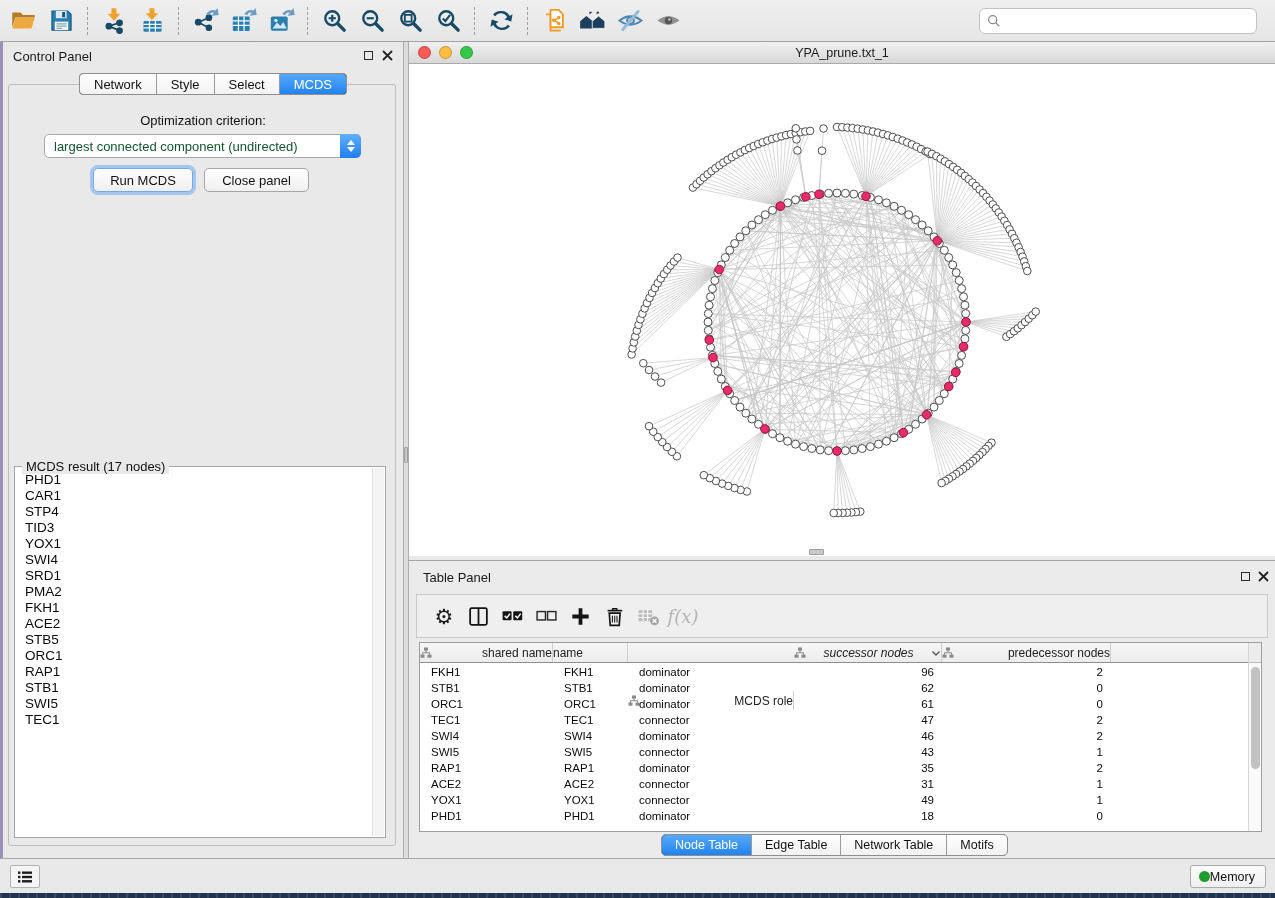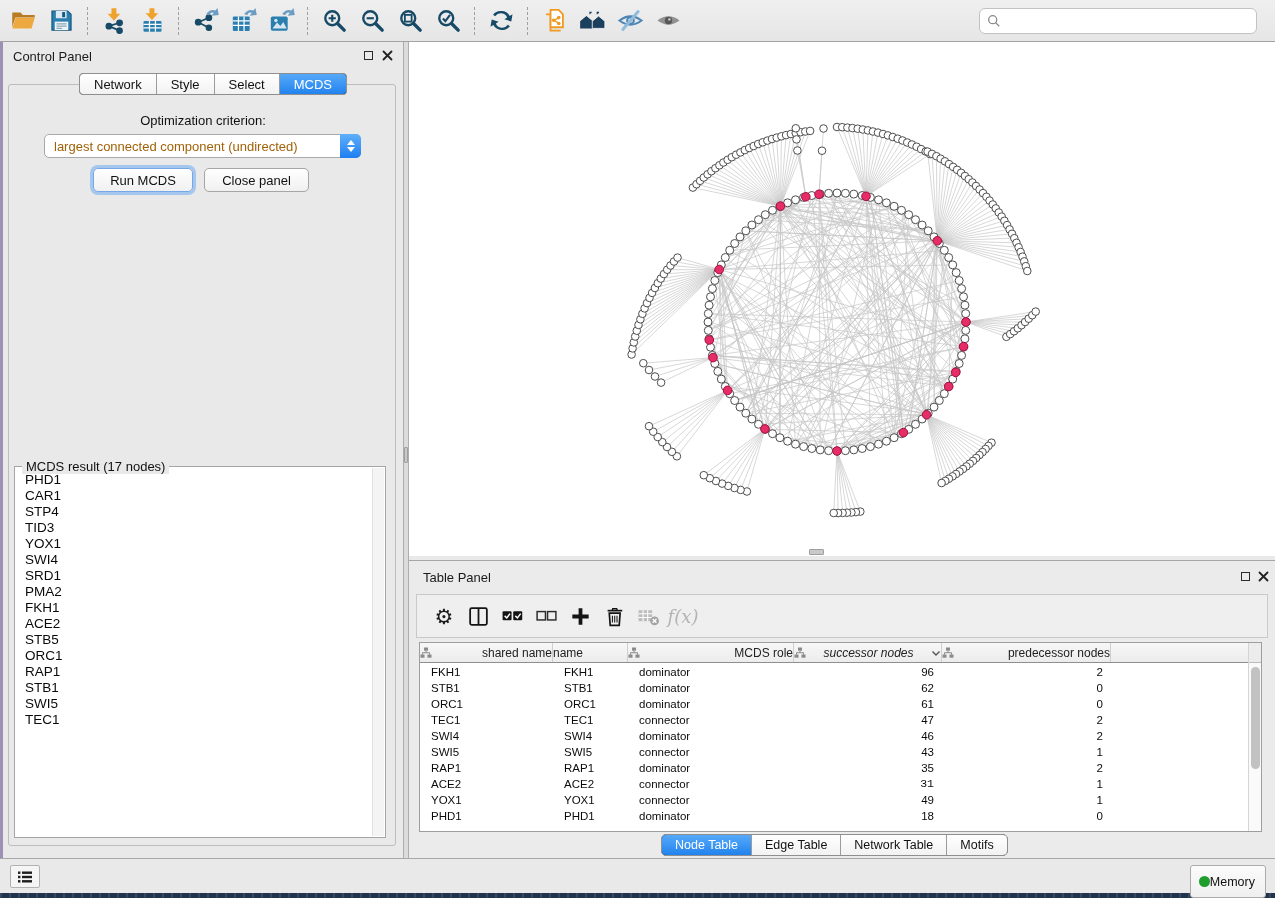--- a/index.html
+++ b/index.html
@@ -42,21 +42,21 @@
     overflow:hidden; background:#000000; height:22px; z-index:4; }
   #cp-tabs { left:76px; top:31px; }
   .seg-tab { display:flex; align-items:center; justify-content:center; font-size:13px; color:#111;
     background:linear-gradient(#ffffff,#f2f2f2); border-right:1px solid #9b9b9b; padding:0 14px; cursor:default; }
   .seg-tab:last-child { border-right:none; }
   .seg-tab.selected { background:linear-gradient(#56a9f9,#2283ee); color:#fff; }
 
   #criterion-label { position:absolute; left:0; top:71px; width:100%; text-align:center; font-size:13px; color:#111; }
   #criterion-select { position:absolute; left:41px; top:92px; width:317px; height:24px; background:#fff;
     border:1px solid #a9a9a9; border-radius:5px; display:flex; align-items:center; }
-  #criterion-select .sel-text { flex:1; font-size:13px; color:#a16207; padding-left:9px; white-space:nowrap; overflow:hidden; }
+  #criterion-select .sel-text { flex:1; font-size:13px; color:#14532d; padding-left:9px; white-space:nowrap; overflow:hidden; }
   .stepper { width:21px; height:24px; margin:-1px -1px -1px 0; border-radius:0 5px 5px 0;
     background:linear-gradient(#5fb0fb,#1f7ef0); display:flex; flex-direction:column; align-items:center; justify-content:center; gap:2px; }
   .stepper i { width:0; height:0; border-left:4px solid transparent; border-right:4px solid transparent; }
   .stepper .up { border-bottom:5px solid #fff; }
   .stepper .dn { border-top:5px solid #fff; }
 
   .mac-btn { position:absolute; height:24px; background:linear-gradient(#ffffff,#f0f0f0);
     border:1px solid #a6a6a6; border-radius:5px; font-size:13px; color:#111;
     display:flex; align-items:center; justify-content:center; cursor:default; font-family:inherit; }
   #run-mcds-btn { left:90px; top:126px; width:100px; border-color:#74a8e8;
@@ -118,21 +118,21 @@
   #nt-thumb { position:absolute; left:1.5px; top:24px; width:9px; height:102px; background:#c2c2c2; border-radius:5px; }
 
   #tp-tabs { left:252px; top:273px; height:22px; border-radius:5px; }
   #tp-tabs .seg-tab { font-size:12.5px; padding:0 13px; }
 
   
   #status-bar { position:absolute; left:0; top:858px; width:1275px; height:35px; background:#e9e9e9;
     border-top:1px solid #a8a8a8; }
   #menu-btn { position:absolute; left:10px; top:6px; width:30px; height:23px; background:#f5f5f5;
     border:1px solid #b2b2b2; border-radius:2px; display:flex; align-items:center; justify-content:center; }
-  #memory-btn { position:absolute; right:9px; top:6px; height:33px; padding:0 10px 0 8px;
+  #memory-btn { position:absolute; right:9px; top:6px; height:23px; padding:0 10px 0 8px;
     background:linear-gradient(#fbfbfb,#efefef); border:1px solid #ababab; border-radius:3px;
     display:flex; align-items:center; font-size:12.5px; color:#111; }
   #memory-dot { width:11px; height:11px; border-radius:50%; background:#1f9d2d; }
 
   svg.xmark line { stroke:#222; stroke-width:1.8; stroke-linecap:round; }
 </style>
 </head>
 <body>
 
 <div id="app">
@@ -349,20 +349,26 @@
         </div>
       <div id="mcds-scroll"></div>
     </div>
   </div>
 
   <div id="v-split">
       <div class="knob"></div>
     </div>
 
   <div id="net-window">
+    <div id="net-titlebar">
+      <span class="traffic" id="tl-close"></span>
+      <span class="traffic" id="tl-min"></span>
+      <span class="traffic" id="tl-zoom"></span>
+      <span id="net-title">YPA_prune.txt_1</span>
+    </div>
     <div id="net-canvas">
       <svg id="graph-svg" width="866" height="492" viewBox="0 0 866 492">
           <g stroke="#989898" stroke-width="0.7" opacity="0.55" fill="none">
             <line x1="310.2" y1="205.5" x2="419.6" y2="386.7"></line>
             <line x1="310.2" y1="205.5" x2="411.2" y2="385.9"></line>
             <line x1="310.2" y1="205.5" x2="349.5" y2="360.3"></line>
             <line x1="310.2" y1="205.5" x2="363.5" y2="369.7"></line>
             <line x1="310.2" y1="205.5" x2="320.7" y2="186.3"></line>
             <line x1="310.2" y1="205.5" x2="402.8" y2="384.5"></line>
             <line x1="310.2" y1="205.5" x2="485.1" y2="142.3"></line>
@@ -1131,21 +1137,21 @@
                 <rect x="0.5" y="7.5" width="4" height="3.2"></rect>
                 <rect x="7.5" y="7.5" width="4" height="3.2"></rect>
               </g>
               <path d="M6 3.7v2M2.5 7.5V5.7h7v1.8" fill="none" stroke="#8a8a8a"></path>
             </svg>
             <span>shared name</span>
           </div>
           <div class="nt-hcell" style="width: 75px;">
             <span>name</span>
           </div>
-          <div class="nt-hcell" style="width: 166px;">
+          <div class="nt-hcell" style="width: 166px; margin-top: 48px;">
             <svg width="12" height="12" viewBox="0 0 12 12">
               <g fill="#8a8a8a">
                 <rect x="4" y="0.5" width="4" height="3.2"></rect>
                 <rect x="0.5" y="7.5" width="4" height="3.2"></rect>
                 <rect x="7.5" y="7.5" width="4" height="3.2"></rect>
               </g>
               <path d="M6 3.7v2M2.5 7.5V5.7h7v1.8" fill="none" stroke="#8a8a8a"></path>
             </svg>
             <span>MCDS role</span>
           </div>
@@ -1223,21 +1229,21 @@
             <div class="nt-cell l" style="width: 133px;">RAP1</div>
             <div class="nt-cell l" style="width: 75px;">RAP1</div>
             <div class="nt-cell l" style="width: 166px;">dominator</div>
             <div class="nt-cell r" style="width: 148px;">35</div>
             <div class="nt-cell r" style="width: 169px;">2</div>
           </div>
           <div class="nt-row">
             <div class="nt-cell l" style="width: 133px;">ACE2</div>
             <div class="nt-cell l" style="width: 75px;">ACE2</div>
             <div class="nt-cell l" style="width: 166px;">connector</div>
-            <div class="nt-cell r" style="width: 148px; font-family: Liberation Mono, monospace;">31</div>
+            <div class="nt-cell r" style="width: 148px;">31</div>
             <div class="nt-cell r" style="width: 169px;">1</div>
           </div>
           <div class="nt-row">
             <div class="nt-cell l" style="width: 133px;">YOX1</div>
             <div class="nt-cell l" style="width: 75px;">YOX1</div>
             <div class="nt-cell l" style="width: 166px;">connector</div>
             <div class="nt-cell r" style="width: 148px;">49</div>
             <div class="nt-cell r" style="width: 169px;">1</div>
           </div>
           <div class="nt-row">

